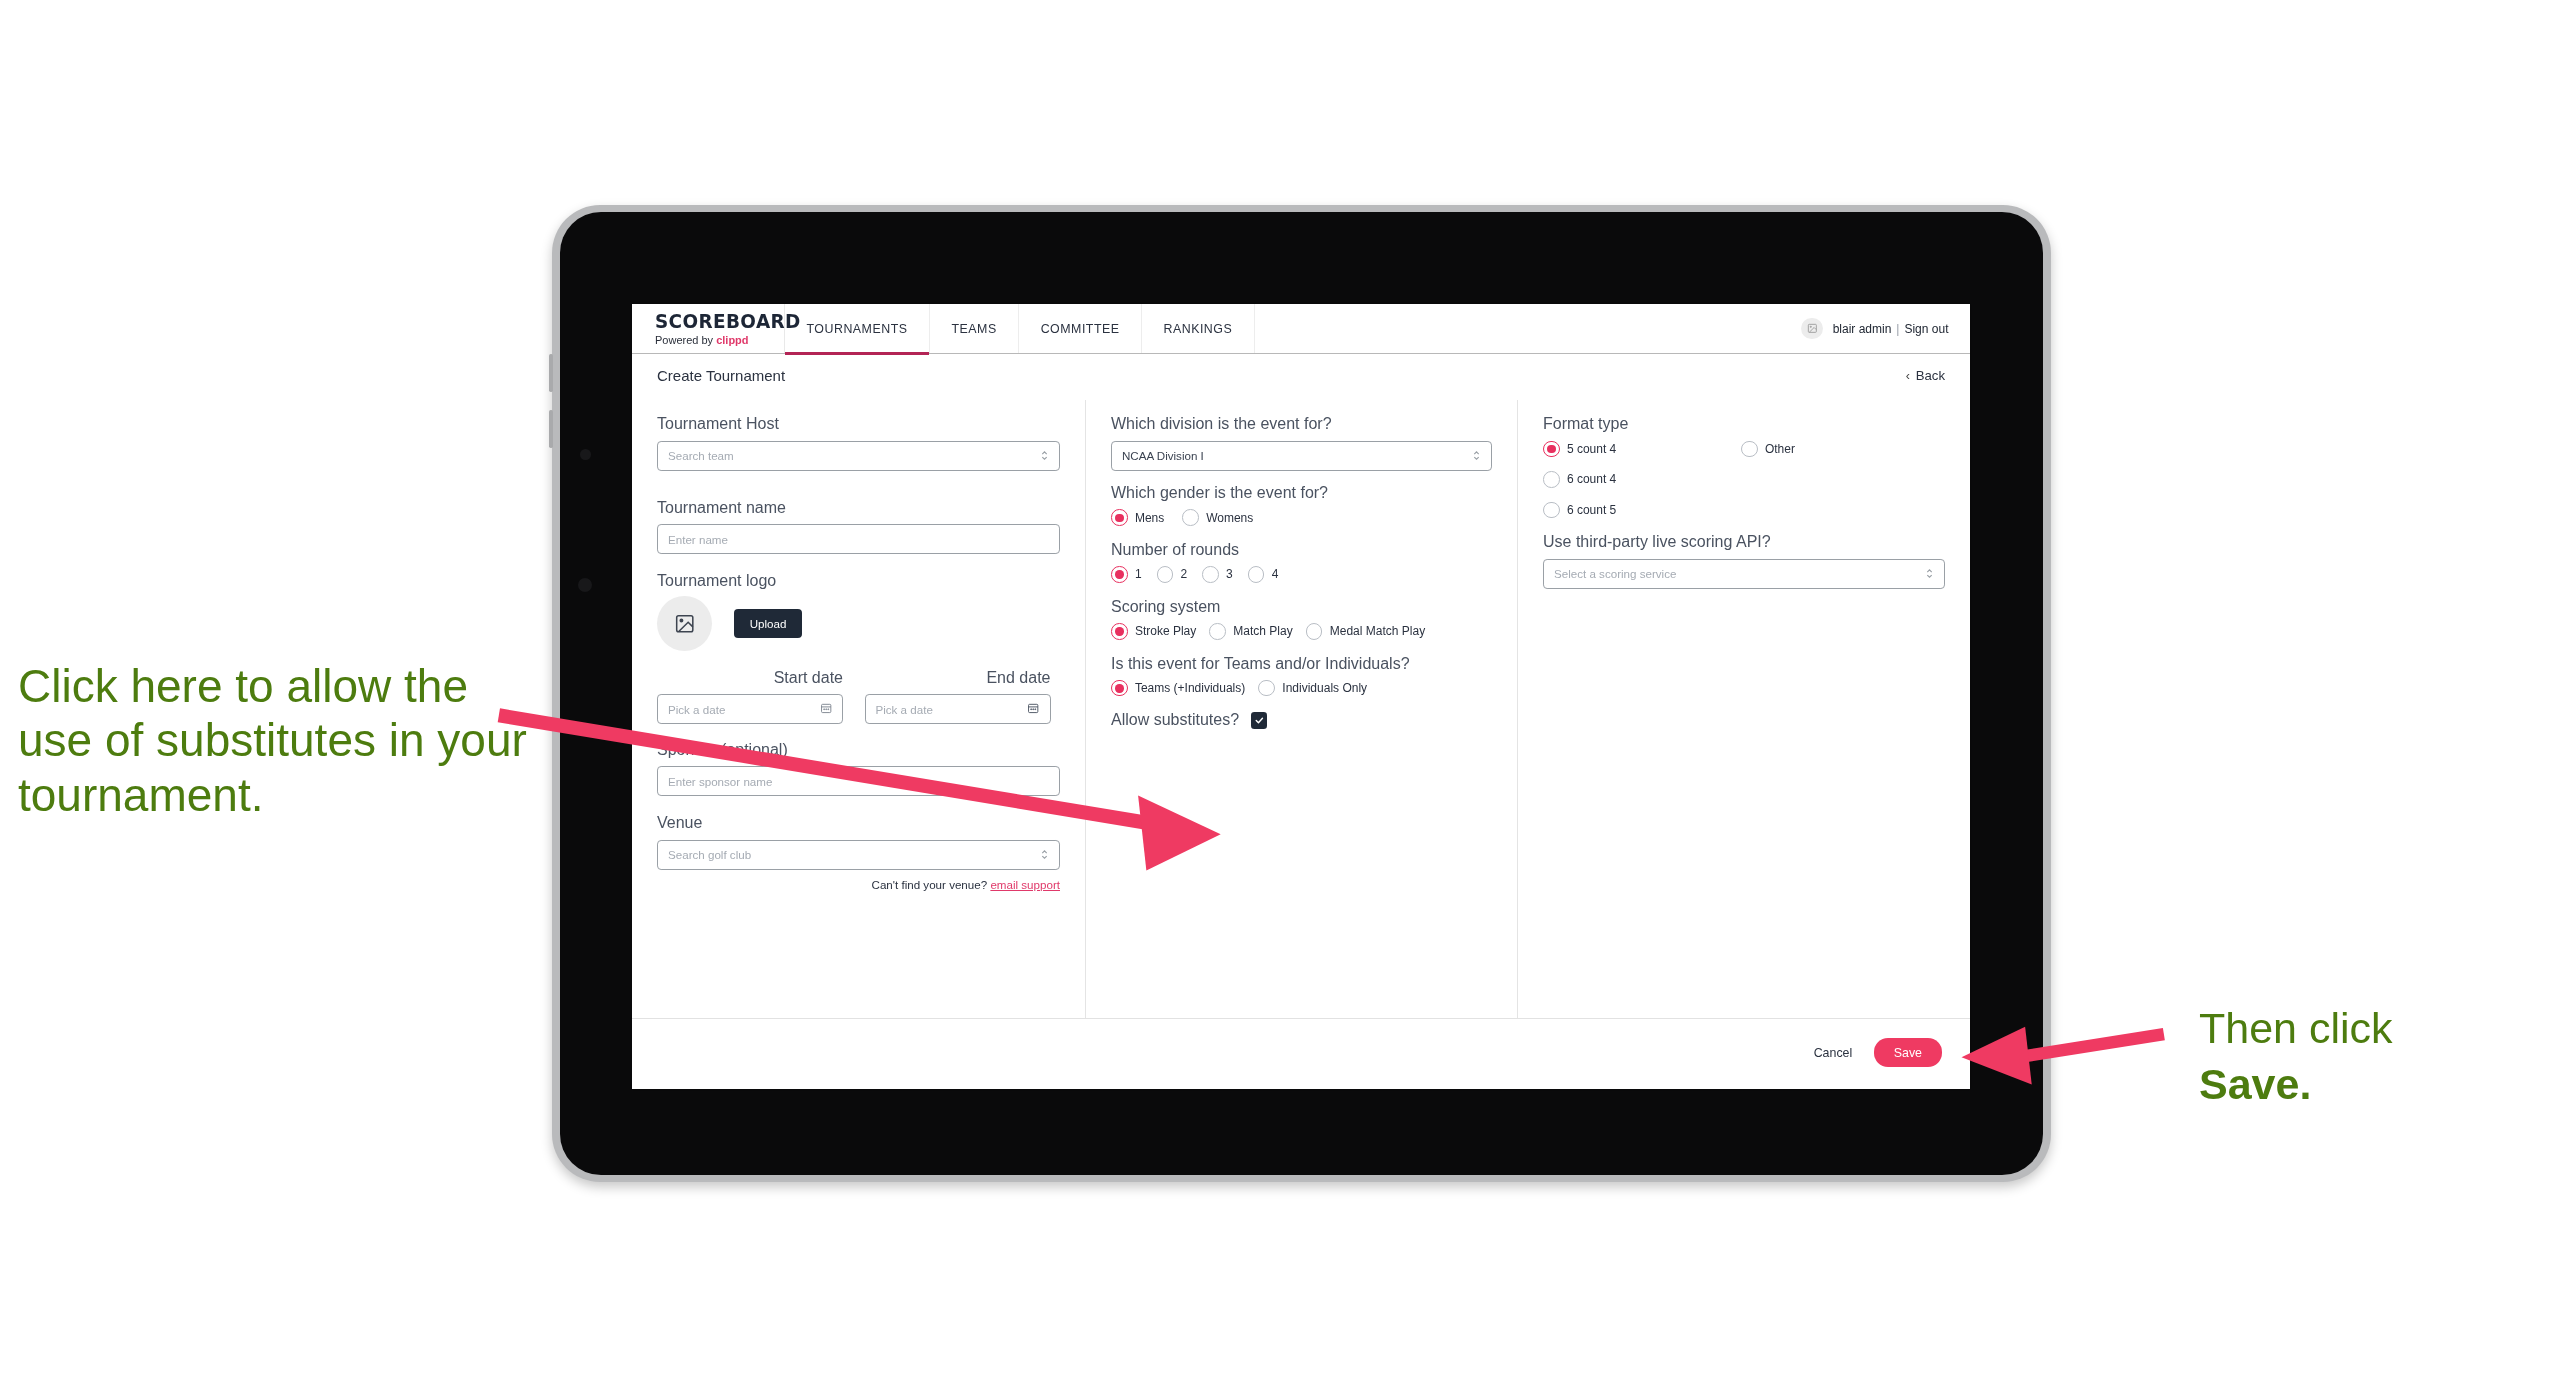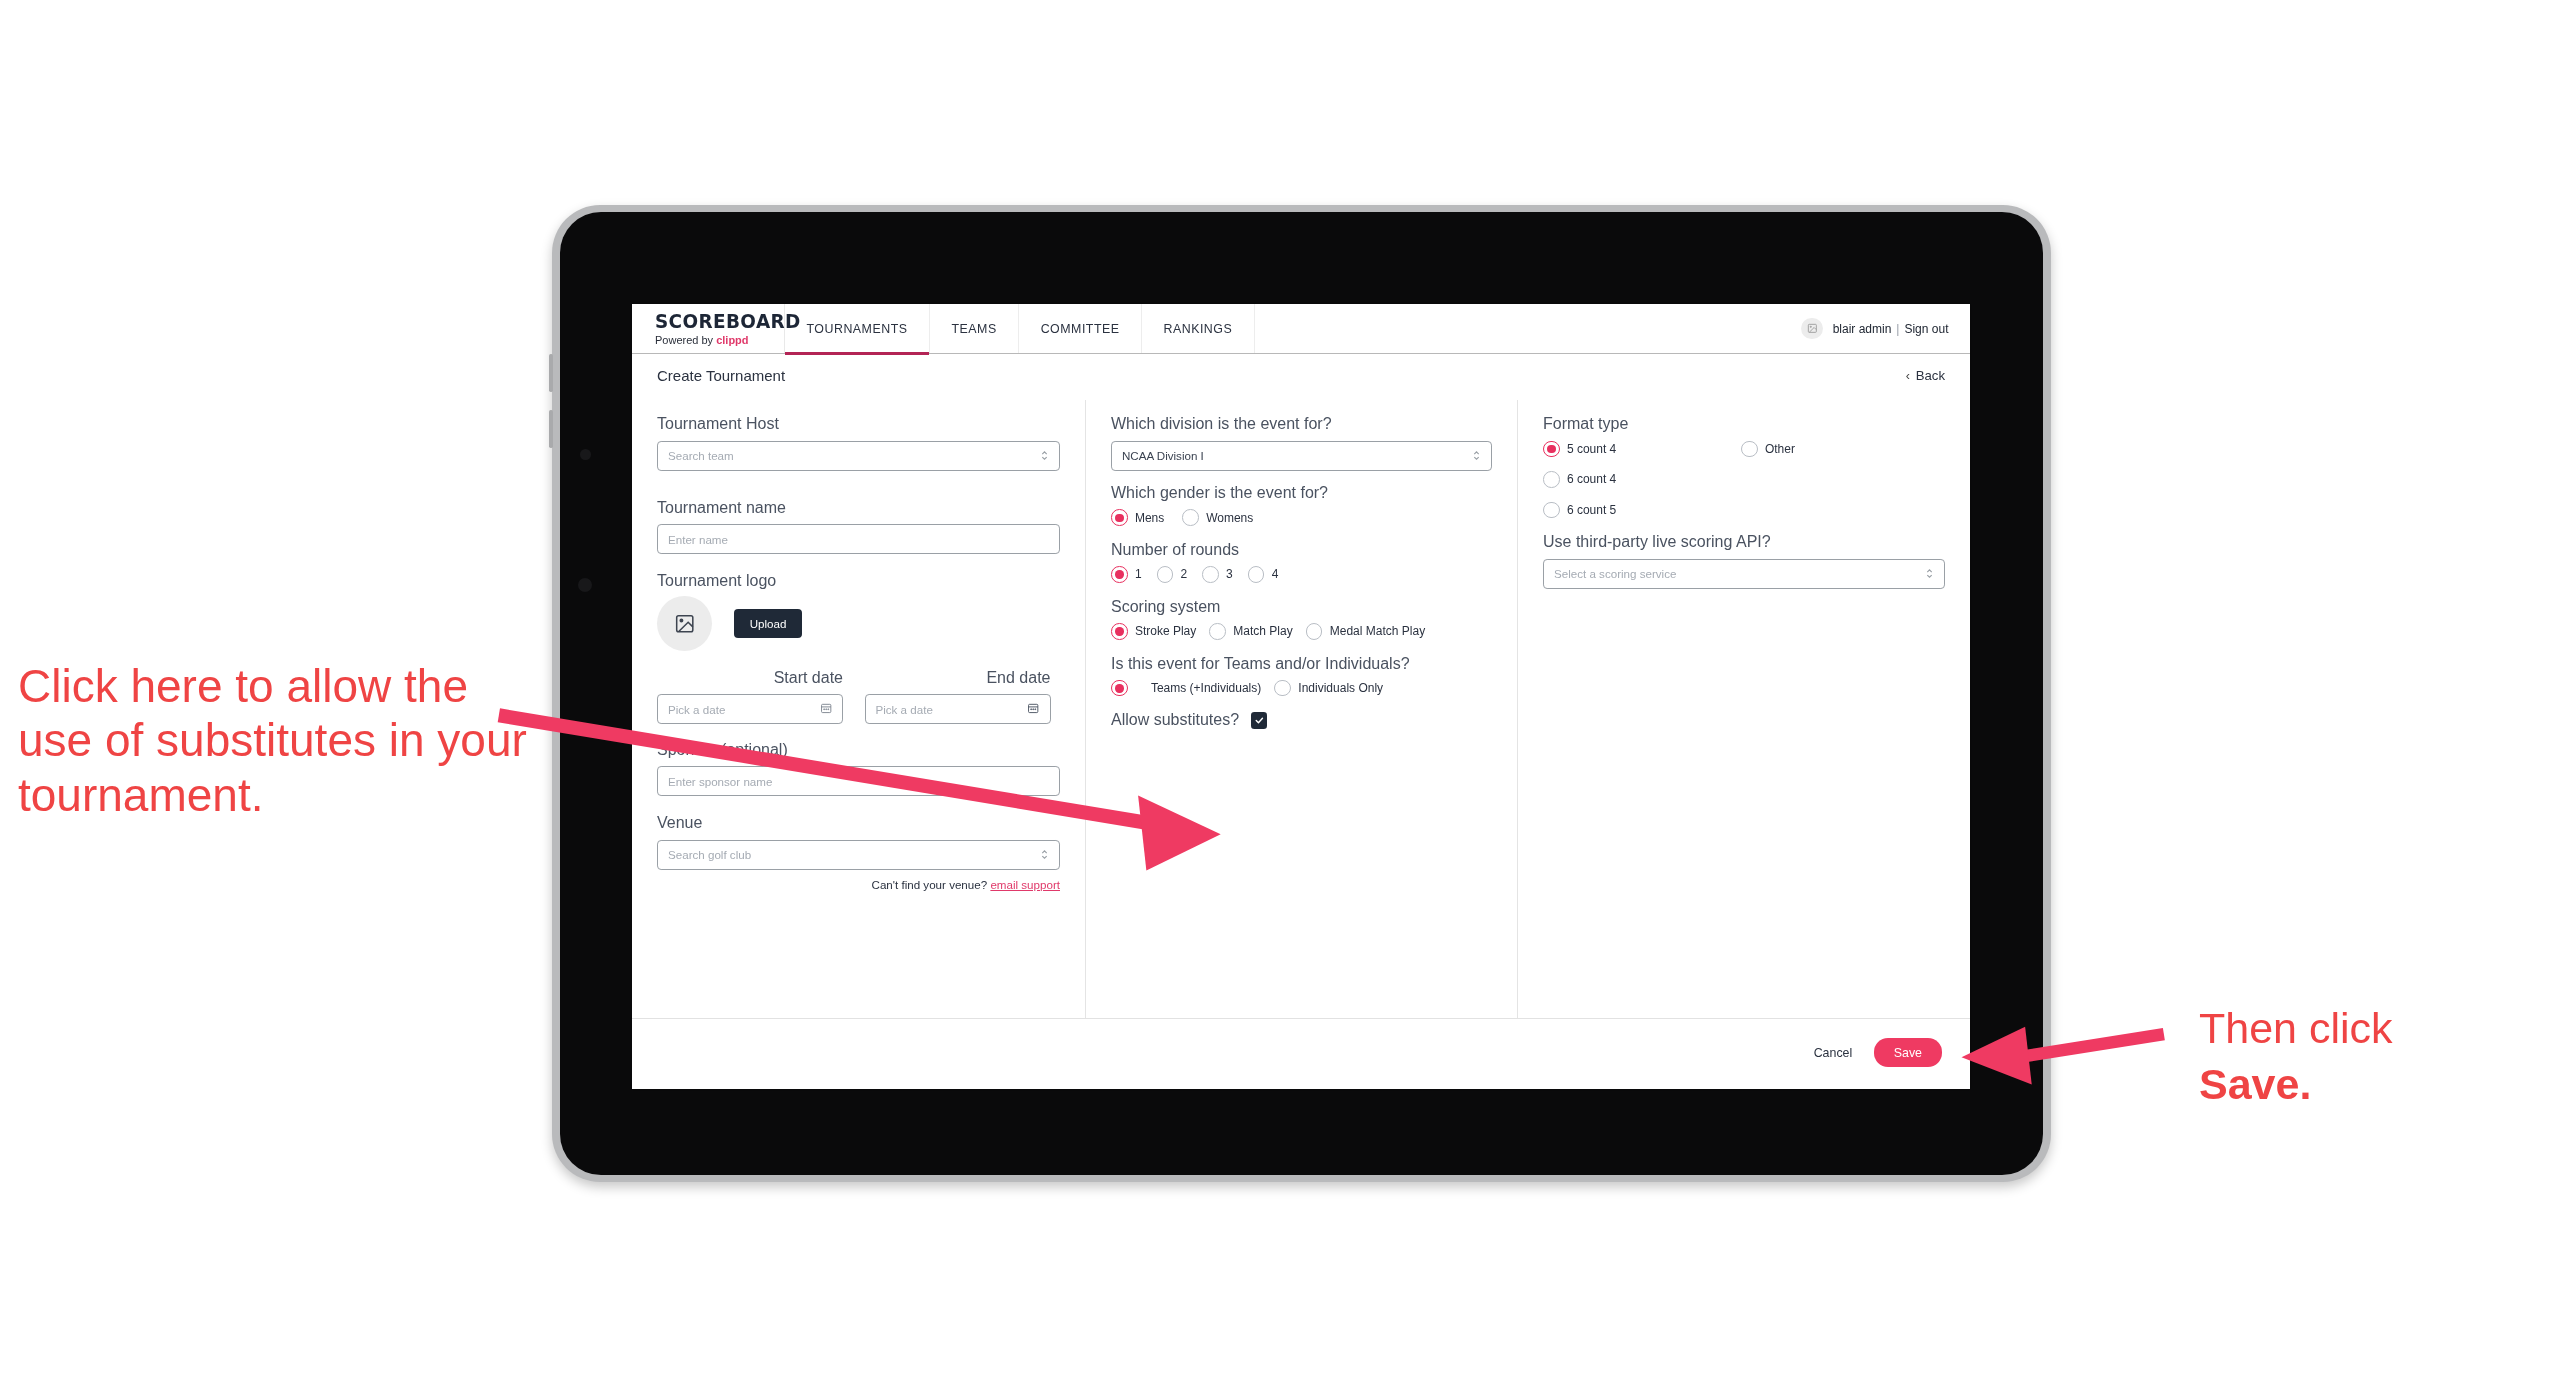--- a/index.html
+++ b/index.html
@@ -105,21 +105,21 @@
 
   .checkbox-line { display:flex; align-items:center; gap:11.6px; margin-top:15px; }
   .cbox { width:16.5px; height:16.5px; border-radius:3.3px; background:#1f2937; display:flex; align-items:center; justify-content:center; cursor:pointer; }
 
   
   .app-footer { height:68px; border-top:0.8px solid #e2e2e2; display:flex; align-items:center; justify-content:flex-end; gap:21.5px; padding-right:28px; }
   .cancel-btn { font-size:12.4px; color:#2b3240; cursor:pointer; }
   .save-btn { background:#ef3a62; color:#fff; font-size:12.4px; padding:7.4px 20px; border-radius:14px; cursor:pointer; }
 
   
-  .annot { position:absolute; color:#ef4444; font-family:"Liberation Sans", sans-serif; }
+  .annot { position:absolute; color:#4d7c0f; font-family:"Liberation Sans", sans-serif; }
   .annot-left { left:18px; top:659px; width:529px; font-size:46px; line-height:1.18; }
   .annot-right { left:2199px; top:1001px; width:355px; font-size:43px; line-height:1.30; }
   .annot-right .bold { font-weight:bold; }
 
   .arrow-svg { position:absolute; left:0; top:0; width:2576px; height:1386px; pointer-events:none; }
 </style>
 </head>
 <body>
 
 <div class="stage">
@@ -317,21 +317,21 @@
               <span class="rlabel">Match Play</span>
             </div>
           <div class="radio">
               <span class="rdot"></span>
               <span class="rlabel">Medal Match Play</span>
             </div>
         </div>
 
         <div class="lbl">Is this event for Teams and/or Individuals?</div>
         <div class="radio-row">
-          <div class="radio on" style="margin-right:13.2px;gap:16px;">
+          <div class="radio on" style="margin-right:13.2px;">
               <span class="rdot"></span>
               <span class="rlabel">Teams (+Individuals)</span>
             </div>
           <div class="radio">
               <span class="rdot"></span>
               <span class="rlabel">Individuals Only</span>
             </div>
         </div>
 
         <div class="checkbox-line">

